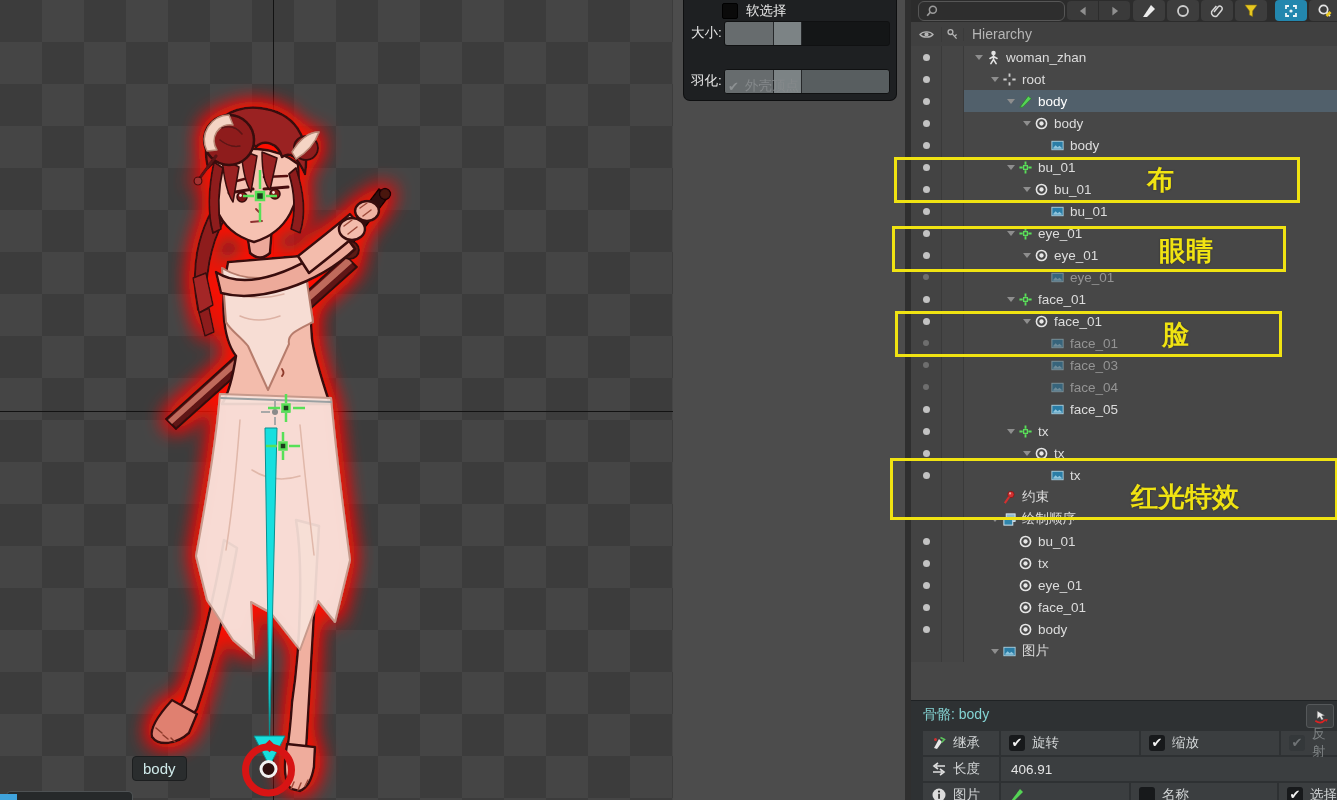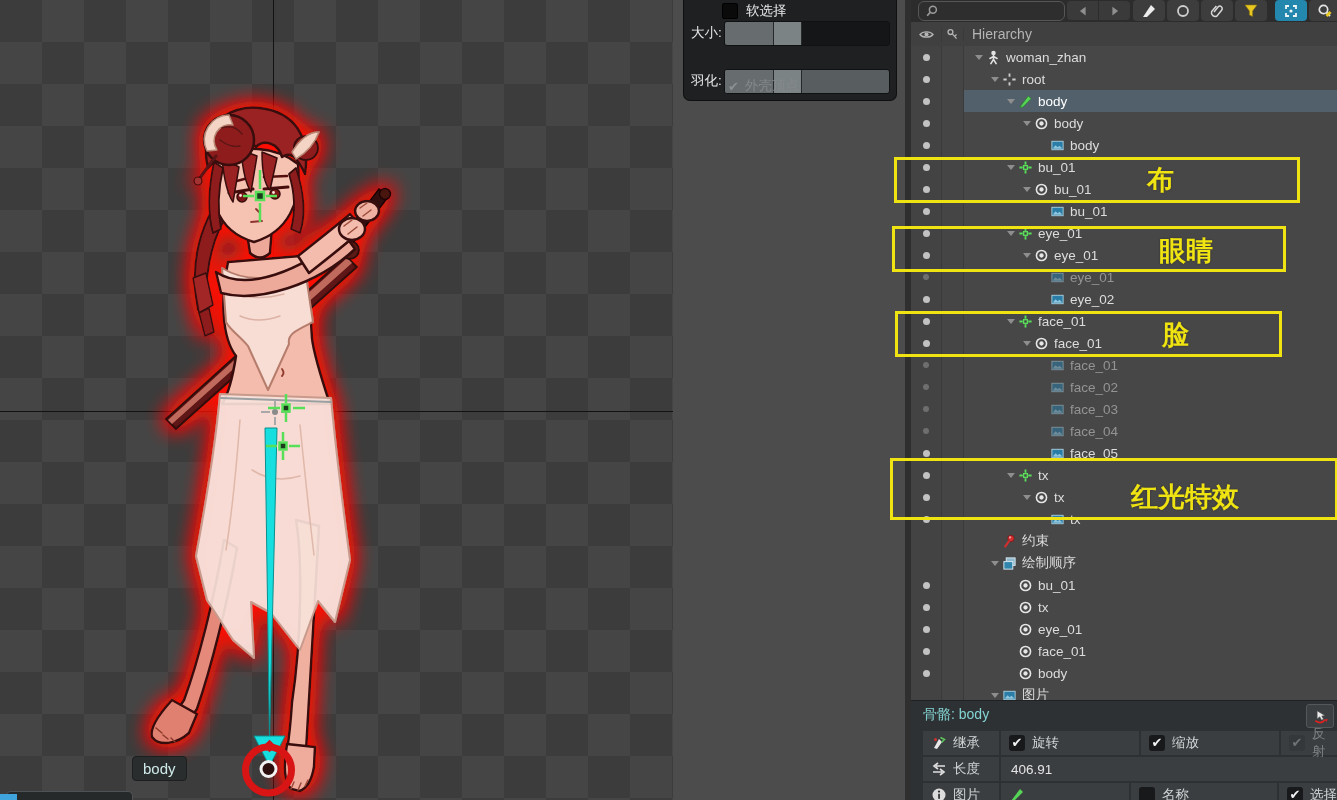--- a/index.html
+++ b/index.html
@@ -496,87 +496,59 @@
               <path d="M3.5 10.5 6 7.8l2.2 2 1.8-1.6 2.5 2.3v1H3.5Z" fill="#8ec4dc"></path>
             </svg>
             <span class="tlabel">eye_01</span>
           </span>
         </div>
         <div class="trow">
           <span class="dotcell">
             <span class="dot "></span>
           </span>
           <span class="col2"></span>
+          <span class="tcontent" style="padding-left:40px">
+            <span class="arr">
+              <i></i>
+            </span>
+            <svg class="ticon" viewBox="0 0 16 16">
+              <path d="M1.5 8H5M11 8h3.5M8 1.5V5M8 11v3.5" stroke="#5ade5a" stroke-width="2"></path>
+              <rect x="6" y="6" width="4" height="4" fill="none" stroke="#5ade5a" stroke-width="1.4"></rect>
+            </svg>
+            <span class="tlabel">face_01</span>
+          </span>
+        </div>
+        <div class="trow">
+          <span class="dotcell">
+            <span class="dot "></span>
+          </span>
+          <span class="col2"></span>
+          <span class="tcontent" style="padding-left:56px">
+            <span class="arr">
+              <i></i>
+            </span>
+            <svg class="ticon" viewBox="0 0 16 16">
+              <circle cx="8" cy="8" r="5.4" fill="none" stroke="#e6e6e6" stroke-width="1.7"></circle>
+              <circle cx="8" cy="8" r="2.3" fill="#e6e6e6"></circle>
+            </svg>
+            <span class="tlabel">face_01</span>
+          </span>
+        </div>
+        <div class="trow dim">
+          <span class="dotcell">
+            <span class="dot dim"></span>
+          </span>
+          <span class="col2"></span>
           <span class="tcontent" style="padding-left:72px">
             <span class="arr"></span>
             <svg class="ticon" viewBox="0 0 16 16">
               <rect x="2" y="3.5" width="12" height="9" fill="#2a7da6" stroke="#a8cede"></rect>
               <path d="M3.5 10.5 6 7.8l2.2 2 1.8-1.6 2.5 2.3v1H3.5Z" fill="#8ec4dc"></path>
             </svg>
-            <span class="tlabel">eye_02</span>
-          </span>
-        </div>
-        <div class="trow">
-          <span class="dotcell">
-            <span class="dot "></span>
-          </span>
-          <span class="col2"></span>
-          <span class="tcontent" style="padding-left:40px">
-            <span class="arr">
-              <i></i>
-            </span>
-            <svg class="ticon" viewBox="0 0 16 16">
-              <path d="M1.5 8H5M11 8h3.5M8 1.5V5M8 11v3.5" stroke="#5ade5a" stroke-width="2"></path>
-              <rect x="6" y="6" width="4" height="4" fill="none" stroke="#5ade5a" stroke-width="1.4"></rect>
-            </svg>
             <span class="tlabel">face_01</span>
-          </span>
-        </div>
-        <div class="trow">
-          <span class="dotcell">
-            <span class="dot "></span>
-          </span>
-          <span class="col2"></span>
-          <span class="tcontent" style="padding-left:56px">
-            <span class="arr">
-              <i></i>
-            </span>
-            <svg class="ticon" viewBox="0 0 16 16">
-              <circle cx="8" cy="8" r="5.4" fill="none" stroke="#e6e6e6" stroke-width="1.7"></circle>
-              <circle cx="8" cy="8" r="2.3" fill="#e6e6e6"></circle>
-            </svg>
-            <span class="tlabel">face_01</span>
-          </span>
-        </div>
-        <div class="trow dim">
-          <span class="dotcell">
-            <span class="dot dim"></span>
-          </span>
-          <span class="col2"></span>
-          <span class="tcontent" style="padding-left:72px">
-            <span class="arr"></span>
-            <svg class="ticon" viewBox="0 0 16 16">
-              <rect x="2" y="3.5" width="12" height="9" fill="#2a7da6" stroke="#a8cede"></rect>
-              <path d="M3.5 10.5 6 7.8l2.2 2 1.8-1.6 2.5 2.3v1H3.5Z" fill="#8ec4dc"></path>
-            </svg>
-            <span class="tlabel">face_01</span>
-          </span>
-        </div>
-        <div class="trow dim">
-          <span class="dotcell">
-            <span class="dot dim"></span>
-          </span>
-          <span class="col2"></span>
-          <span class="tcontent" style="padding-left:72px">
-            <span class="arr"></span>
-            <svg class="ticon" viewBox="0 0 16 16">
-              <rect x="2" y="3.5" width="12" height="9" fill="#2a7da6" stroke="#a8cede"></rect>
-              <path d="M3.5 10.5 6 7.8l2.2 2 1.8-1.6 2.5 2.3v1H3.5Z" fill="#8ec4dc"></path>
-            </svg>
-            <span class="tlabel">face_02</span>
           </span>
         </div>
         <div class="trow dim">
           <span class="dotcell">
             <span class="dot dim"></span>
           </span>
           <span class="col2"></span>
           <span class="tcontent" style="padding-left:72px">
             <span class="arr"></span>
             <svg class="ticon" viewBox="0 0 16 16">

